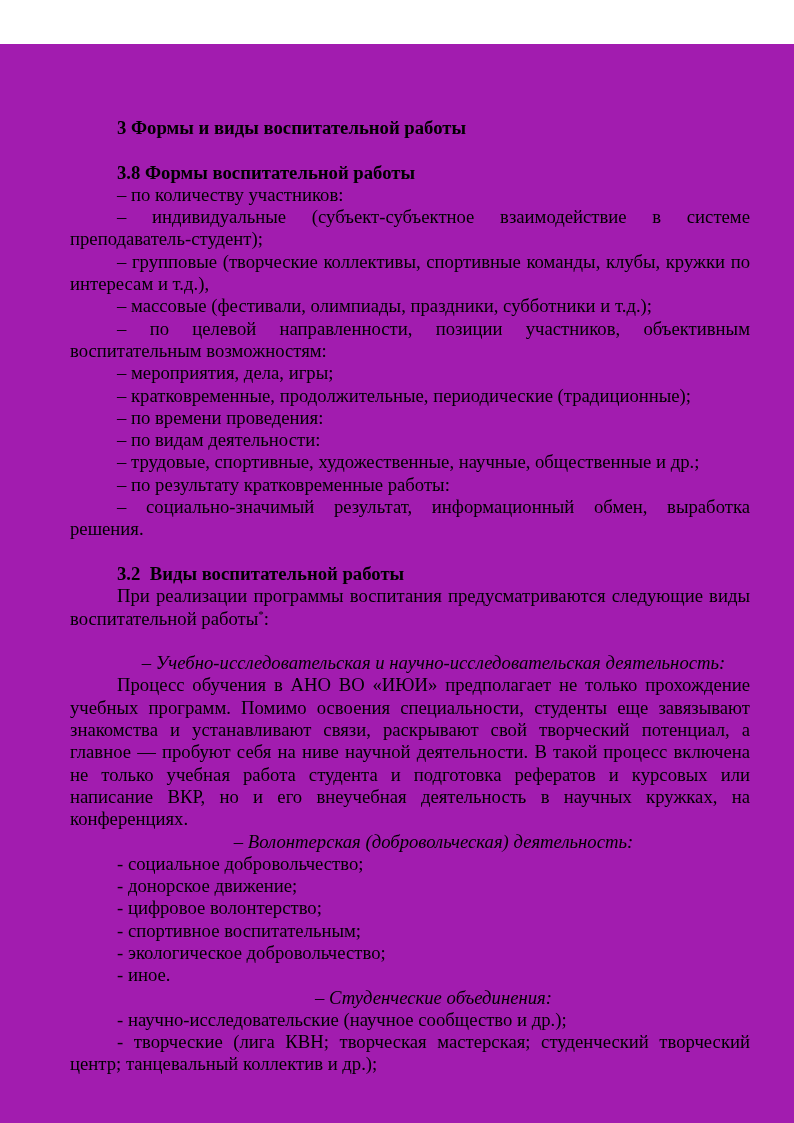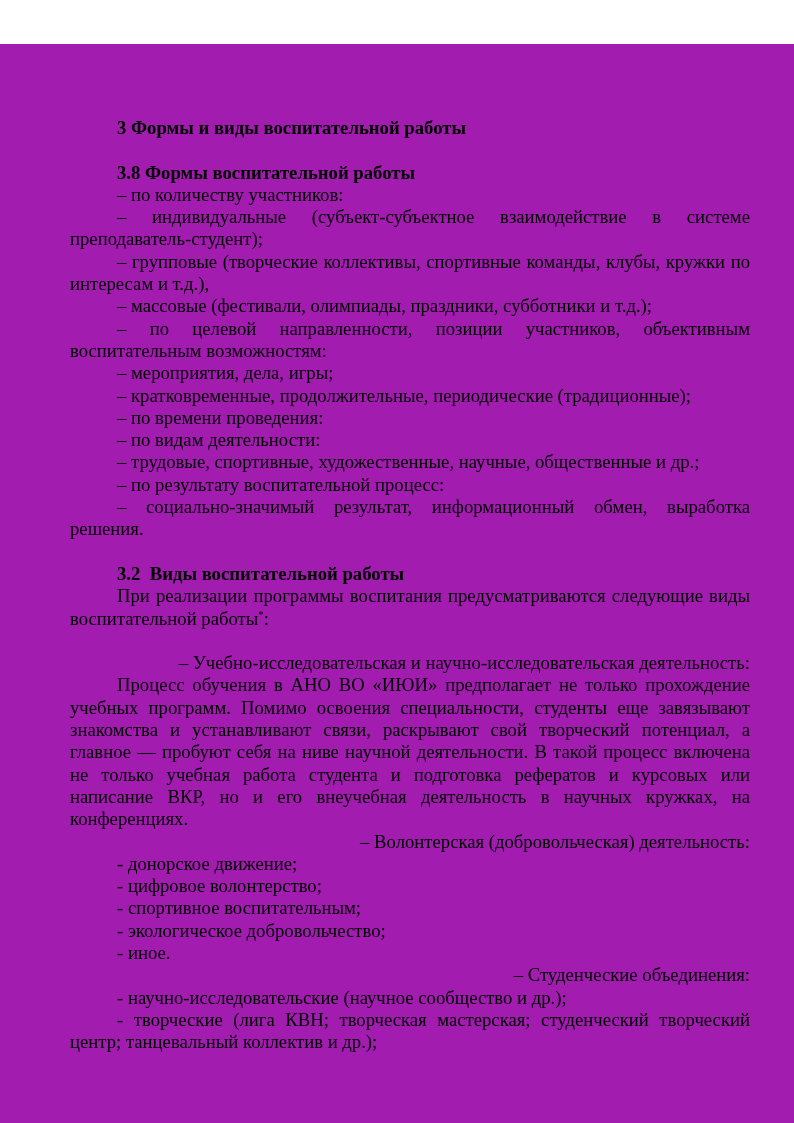--- a/index.html
+++ b/index.html
@@ -26,21 +26,22 @@
     text-align: justify;
     text-indent: 47px;
     hyphens: none;
     overflow-wrap: normal;
   }
   .doc p.bold {
     font-weight: bold;
     text-align: left;
   }
   .doc p.italic {
-    text-align: right;
+    font-style: italic;
+    text-align: center;
   }
   .doc p.blank-before {
     margin-top: 22.3px;
   }
   .doc sup {
     font-size: 11px;
     line-height: 0;
     vertical-align: super;
   }
 </style>
@@ -54,27 +55,28 @@
       <p class="normal">– по количеству участников:</p>
       <p class="normal">– индивидуальные (субъект-субъектное взаимодействие в системе преподаватель-студент);</p>
       <p class="normal">– групповые (творческие коллективы, спортивные команды, клубы, кружки по интересам и т.д.),</p>
       <p class="normal">– массовые (фестивали, олимпиады, праздники, субботники и т.д.);</p>
       <p class="normal">– по целевой направленности, позиции участников, объективным воспитательным возможностям:</p>
       <p class="normal">– мероприятия, дела, игры;</p>
       <p class="normal">– кратковременные, продолжительные, периодические (традиционные);</p>
       <p class="normal">– по времени проведения:</p>
       <p class="normal">– по видам деятельности:</p>
       <p class="normal">– трудовые, спортивные, художественные, научные, общественные и др.;</p>
-      <p class="normal">– по результату воспитательной процесс:</p>
+      <p class="normal">– по результату кратковременные работы:</p>
       <p class="normal">– социально-значимый результат, информационный обмен, выработка решения.</p>
       <p class="bold blank-before">3.2&nbsp; Виды воспитательной работы</p>
       <p class="normal"><span>При реализации программы воспитания предусматриваются следующие виды воспитательной работы</span><sup>*</sup><span>:</span></p>
       <p class="italic blank-before">– Учебно-исследовательская и научно-исследовательская деятельность:</p>
       <p class="normal">Процесс обучения в АНО ВО «ИЮИ» предполагает не только прохождение учебных программ. Помимо освоения специальности, студенты еще завязывают знакомства и устанавливают связи, раскрывают свой творческий потенциал, а главное — пробуют себя на ниве научной деятельности. В такой процесс включена не только учебная работа студента и подготовка рефератов и курсовых или написание ВКР, но и его внеучебная деятельность в научных кружках, на конференциях.</p>
       <p class="italic">– Волонтерская (добровольческая) деятельность:</p>
+      <p class="normal">- социальное добровольчество;</p>
       <p class="normal">- донорское движение;</p>
       <p class="normal">- цифровое волонтерство;</p>
       <p class="normal">- спортивное воспитательным;</p>
       <p class="normal">- экологическое добровольчество;</p>
       <p class="normal">- иное.</p>
       <p class="italic">– Студенческие объединения:</p>
       <p class="normal">- научно-исследовательские (научное сообщество и др.);</p>
       <p class="normal">- творческие (лига КВН; творческая мастерская; студенческий творческий центр; танцевальный коллектив и др.);</p>
     </div>
 </div>

